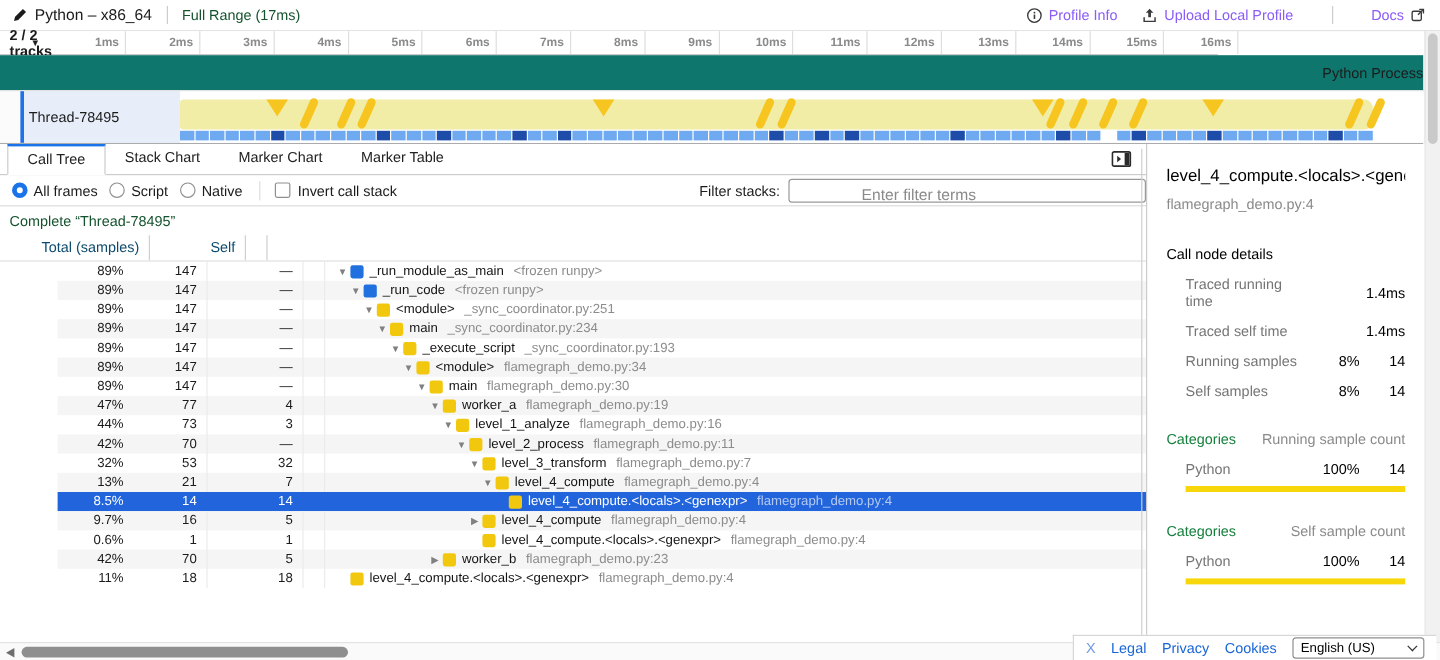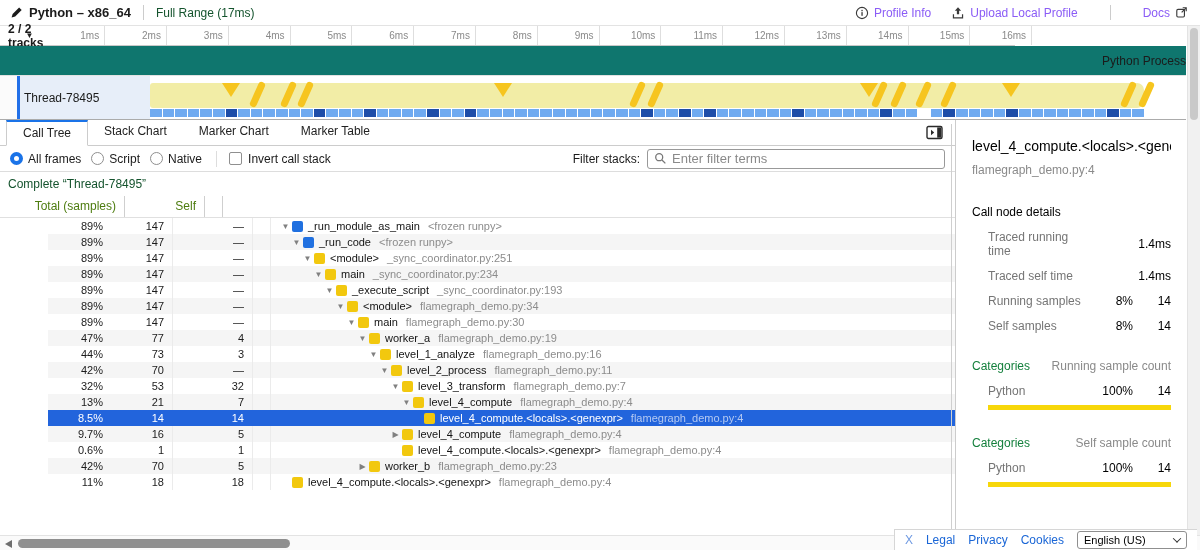--- a/index.html
+++ b/index.html
@@ -1,32 +1,32 @@
 <!DOCTYPE html>
 <html><head>
 <meta charset="utf-8">
 <style>
   * { box-sizing: border-box; margin: 0; padding: 0; }
   body { font-family: "Liberation Sans", sans-serif; background:#fff; }
   #app { position: relative; width: 1200px; height: 550px; background:#fff; overflow: hidden; font-size: 12px; color:#1b1b1b; }
 
   
   .topbar { position:absolute; left:0; top:0; width:1200px; height:26px; display:flex; align-items:center; padding:0 12px 0 10px; border-bottom:1px solid #e3e3e3; background:#fff; }
-  .topbar .title { font-weight:bold; font-size:13px; margin-left:6px; }
+  .topbar .title { font-weight:normal; font-size:13px; margin-left:6px; }
   .vsep { width:1px; height:15px; background:#ccc; margin:0 12px; }
   .link { color:#14532d; cursor:pointer; }
   .topbar-right { margin-left:auto; display:flex; gap:20px; font-size:12px; color:#8b5cf6; }
   .tb-item { display:flex; align-items:center; gap:5px; cursor:pointer; }
   .icon-svg { display:block; }
 
   
   .ruler { position:absolute; left:0; top:26px; width:1015px; height:20px; display:flex; border-bottom:1px solid #c9c9c9; background:#fff; }
   .tracks-count { width:150px; display:flex; align-items:center; padding-left:8px; font-weight:bold; font-size:12px; position:relative; }
   .tracks-count .dd { position:absolute; right:10px; font-size:8px; color:#222; }
-  .ticks { flex:1; display:flex; }
+  .ticks { flex:1; display:flex;font-weight:bold; }
   .tick { width:61.8px; font-size:10px; color:#8a8a8a; text-align:right; padding-right:5px; line-height:19px; border-right:1px solid #dedede; }
 
   
   .tracks { position:absolute; left:0; top:46px; width:1186px; height:74px; background:#fff; border-bottom:1px solid #ababab; }
   .process-row { height:30px; display:flex; align-items:center; padding-left:14px; font-size:12px; border-bottom:1px solid #e2e2e2; background:#0f766e;justify-content:flex-end; }
   .thread-row { height:43px; display:flex; }
   .thread-gutter { width:17px; background:#fbfbfb; }
   .thread-label { width:133px; background:#e7eef9; border-left:3px solid #2270e8; display:flex; align-items:center; padding-left:4px; font-size:12px; color:#1b1b1b; }
   .thread-track { flex:1; position:relative; background:#fff; overflow:hidden; }
   .band { position:absolute; left:0; top:7px; width:994px; height:25px; background:#f2eda6; border-radius:3px 7px 7px 3px; }
@@ -50,27 +50,27 @@
 
   .controls { height:26px; display:flex; align-items:center; padding-left:10px; border-bottom:1px solid #ddd; background:#fff; font-size:12px; }
   .radio-item { display:flex; align-items:center; gap:5px; margin-right:10px; cursor:pointer; }
   .radio { width:13px; height:13px; border-radius:50%; background:#fff; border:1px solid #8f8f8f; flex:0 0 auto; }
   .radio.checked { border:4px solid #1a73e8; }
   .ctl-sep { width:1px; height:16px; background:#ddd; margin:0 12px 0 4px; }
   .chk-item { display:flex; align-items:center; gap:6px; cursor:pointer; }
   .checkbox { width:13px; height:13px; border:1px solid #8f8f8f; border-radius:2px; background:#fff; }
   .ctl-spacer { flex:1; }
   .filter-label { margin-right:7px; color:#1b1b1b; }
-  .filter-box { width:298px; height:20px; border:1px solid #999; border-radius:3px; display:flex; align-items:center; padding:0 6px; gap:5px; margin-right:10px; background:#fff; }
+  .filter-box { width:298px; height:20px; border:1px solid #999; border-radius:3px; display:flex; align-items:center; padding:0 6px; gap:5px; background:#fff;flex-direction:column; }
   .filter-box input { border:none; outline:none; flex:1; font-size:13px; font-family:"Liberation Sans",sans-serif; color:#333; background:transparent; }
   .filter-box input::placeholder { color:#8a8a8a; }
 
   .breadcrumb { height:24px; display:flex; align-items:center; padding-left:8px; font-size:12px; }
 
-  .tree-header { height:22px; display:flex; align-items:center; font-size:12px; color:#4d7c0f; border-bottom:1px solid #e0e0e0; }
+  .tree-header { height:22px; display:flex; align-items:center; font-size:12px; color:#0c4a6e; border-bottom:1px solid #e0e0e0; }
   .h1 { width:125px; text-align:right; padding-right:8px; position:relative; border-right:1px solid #cfcfcf; height:100%; line-height:21px; }
   .h2 { width:80px; text-align:right; padding-right:8px; position:relative; border-right:1px solid #cfcfcf; height:100%; line-height:21px; }
   .h3 { width:18px; border-right:1px solid #cfcfcf; height:100%; }
   .handle { position:absolute; right:3px; top:4px; bottom:4px; width:1px; background:#cfcfcf; }
 
   .rows { font-size:11px;padding-left:48px; }
   .trow { height:16px; display:flex; align-items:center; cursor:default; }
   .trow.odd { background:#f5f5f5; }
   .trow.selected { background:#2264dc; }
   .c1 { width:125px; display:flex; height:100%; align-items:center; border-right:1px solid #ebebeb; }

